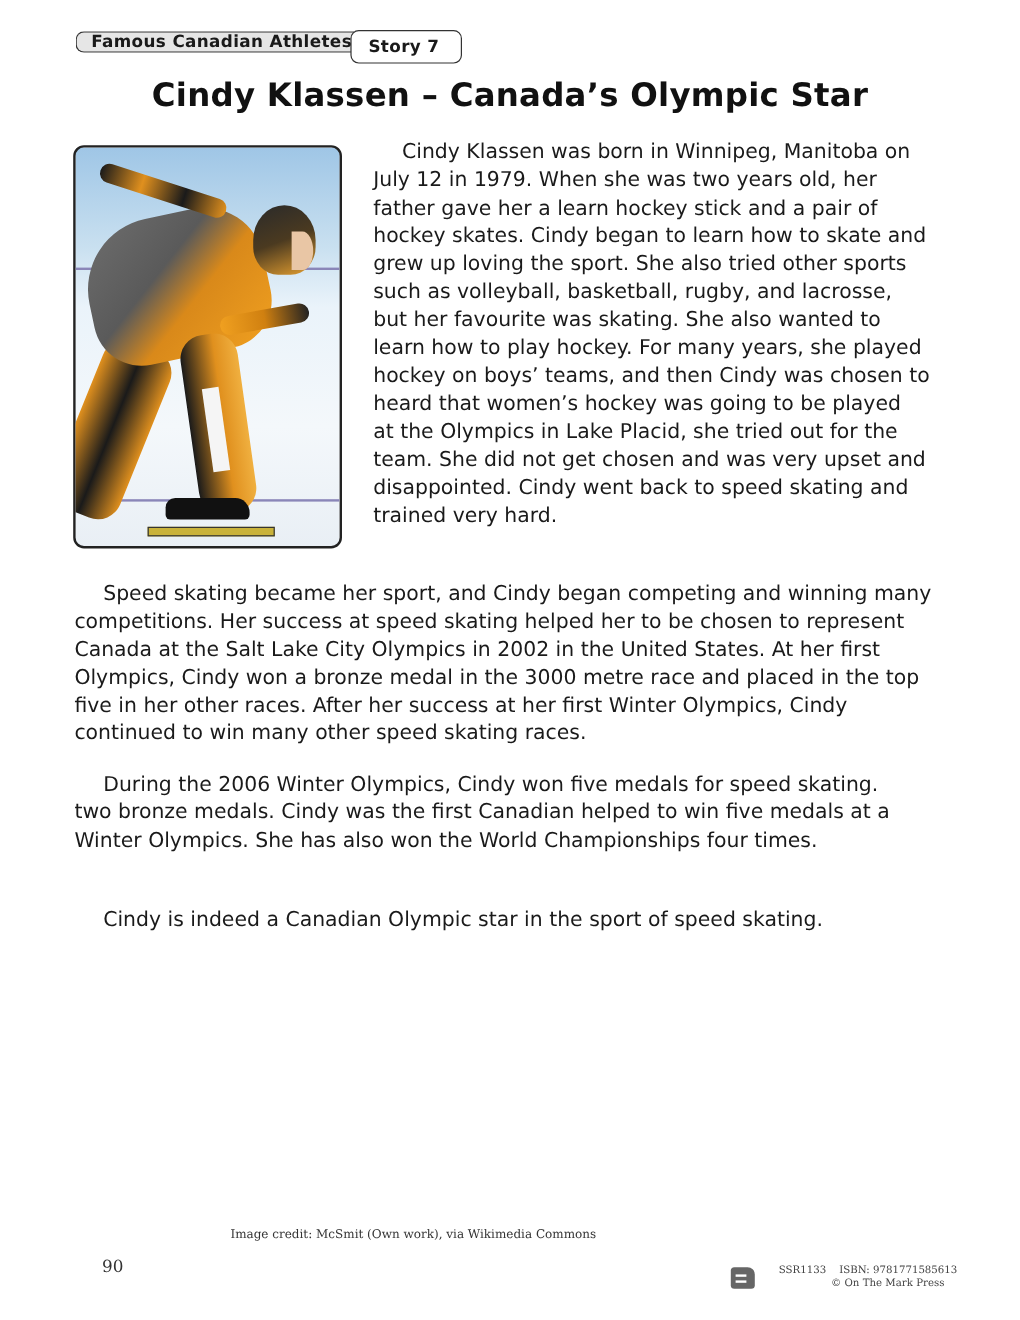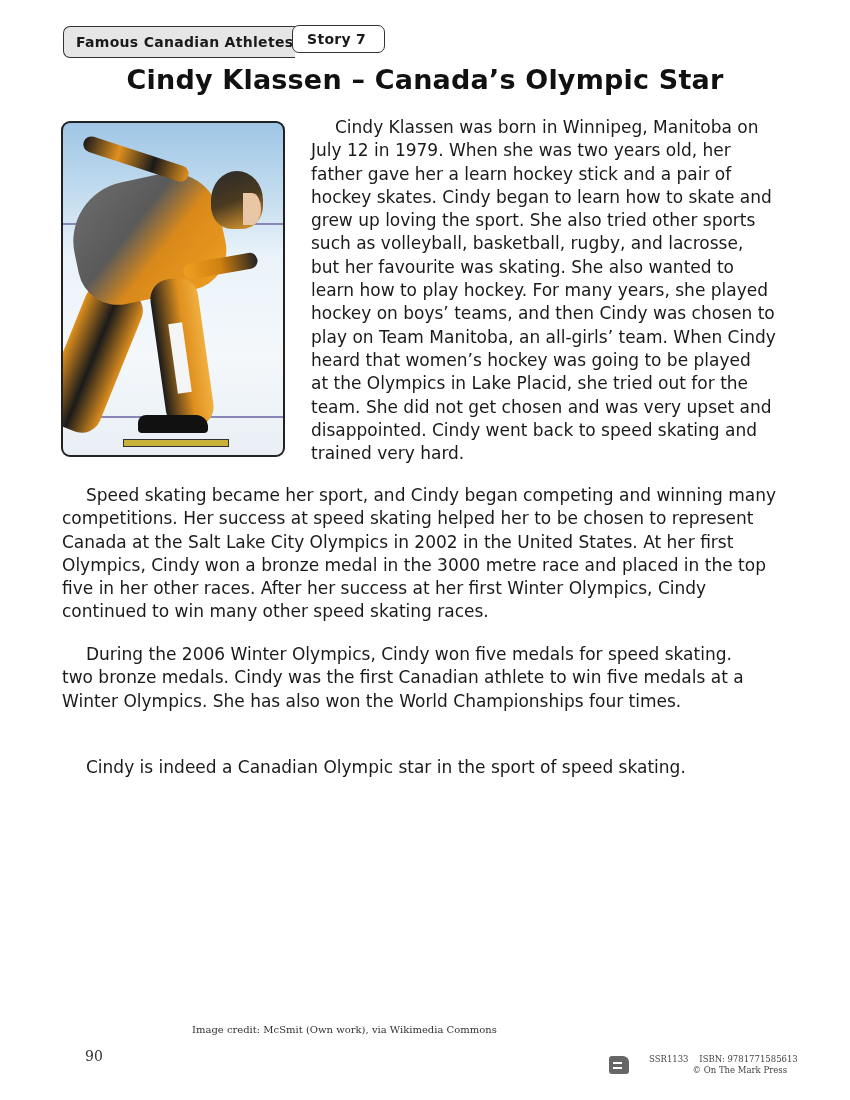--- a/index.html
+++ b/index.html
@@ -1,19 +1,19 @@
 <!DOCTYPE html>
 <html><head>
   <meta charset="utf-8">
   <style>
     html, body { margin: 0; padding: 0; background: #ffffff; }
     body { width: 850px; height: 1100px; position: relative; overflow: hidden; font-family: "DejaVu Sans", sans-serif; color: #1a1a1a; }
 
     .header-tabs { position: absolute; left: 63px; top: 26px; height: 28px; display: flex; }
-    .tab-series { background: #e6e6e6; border: 1.5px solid #333; border-radius: 7px 0 0 7px; height: 32px; width: 232px; display: flex; align-items: center; padding-left: 12px; box-sizing: border-box; font-size: 14px; font-weight: bold; letter-spacing: 0.3px; border-right: none; }
+    .tab-series { background: #e6e6e6; border: 1.5px solid #333; border-radius: 7px 0 0 7px; height: 18px; width: 232px; display: flex; align-items: center; padding-left: 12px; box-sizing: border-box; font-size: 14px; font-weight: bold; letter-spacing: 0.3px; border-right: none; }
     .tab-story { background: #ffffff; border: 1.5px solid #333; border-radius: 7px 7px 7px 7px; height: 28px; margin-top: -1px; width: 93px; display: flex; align-items: center; padding-left: 14px; box-sizing: border-box; font-size: 14px; font-weight: bold; letter-spacing: 0.3px; margin-left: -3px; }
 
     .title { position: absolute; left: 0; width: 850px; top: 64px; text-align: center; font-size: 27px; font-weight: bold; color: #111; letter-spacing: 0.2px; }
 
     .photo { position: absolute; left: 61px; top: 121px; width: 224px; height: 336px; border: 2px solid #222; border-radius: 9px; overflow: hidden; box-sizing: border-box;
       background: linear-gradient(180deg, #9fc6e6 0%, #c9e0f0 25%, #eaf3fa 40%, #f4f8fb 70%, #e9eff5 100%); }
     .photo .rink-line { position: absolute; left: 0; width: 100%; height: 2px; background: #8a86b8; }
     .photo .body { position: absolute; left: 10px; top: 55px; width: 150px; height: 120px; border-radius: 60px 50px 40px 40px; background: linear-gradient(140deg, #6e6e6e 0%, #5a5a5a 40%, #d9891a 60%, #f0a020 100%); transform: rotate(-12deg); }
     .photo .arm { position: absolute; left: 18px; top: 28px; width: 110px; height: 16px; background: linear-gradient(90deg, #1a1a1a, #e0901e, #1a1a1a, #e0901e); border-radius: 8px; transform: rotate(18deg); }
     .photo .head { position: absolute; left: 148px; top: 48px; width: 52px; height: 58px; border-radius: 50% 50% 40% 40%; background: linear-gradient(160deg, #2a2a2a 0%, #4b3a20 50%, #e6a030 100%); }
@@ -67,38 +67,37 @@
 <div class="p1" id="p1">
     <span class="p-line"><span class="indent"></span>Cindy Klassen was born in Winnipeg, Manitoba on</span>
     <span class="p-line">July 12 in 1979. When she was two years old, her</span>
     <span class="p-line">father gave her a learn hockey stick and a pair of</span>
     <span class="p-line">hockey skates. Cindy began to learn how to skate and</span>
     <span class="p-line">grew up loving the sport. She also tried other sports</span>
     <span class="p-line">such as volleyball, basketball, rugby, and lacrosse,</span>
     <span class="p-line">but her favourite was skating. She also wanted to</span>
     <span class="p-line">learn how to play hockey. For many years, she played</span>
     <span class="p-line">hockey on boys’ teams, and then Cindy was chosen to</span>
-    <span class="p-line">play on Team Manitoba, an all-girls’ team. When Cindy</span>
     <span class="p-line">heard that women’s hockey was going to be played</span>
     <span class="p-line">at the Olympics in Lake Placid, she tried out for the</span>
     <span class="p-line">team. She did not get chosen and was very upset and</span>
     <span class="p-line">disappointed. Cindy went back to speed skating and</span>
     <span class="p-line">trained very hard.</span>
   </div>
 <div class="p p2" id="p2">
     <span class="p-line"><span class="indent"></span>Speed skating became her sport, and Cindy began competing and winning many</span>
     <span class="p-line">competitions. Her success at speed skating helped her to be chosen to represent</span>
     <span class="p-line">Canada at the Salt Lake City Olympics in 2002 in the United States. At her first</span>
     <span class="p-line">Olympics, Cindy won a bronze medal in the 3000 metre race and placed in the top</span>
     <span class="p-line">five in her other races. After her success at her first Winter Olympics, Cindy</span>
     <span class="p-line">continued to win many other speed skating races.</span>
   </div>
 <div class="p p3" id="p3">
     <span class="p-line"><span class="indent"></span>During the 2006 Winter Olympics, Cindy won five medals for speed skating.</span>
-    <span class="p-line">two bronze medals. Cindy was the first Canadian athlete to win five medals at a</span>
+    <span class="p-line">two bronze medals. Cindy was the first Canadian helped to win five medals at a</span>
     <span class="p-line">Winter Olympics. She has also won the World Championships four times.</span>
   </div>
 <div class="p p4" id="p4">
     <span class="p-line"><span class="indent"></span>Cindy is indeed a Canadian Olympic star in the sport of speed skating.</span>
   </div>
 
 <div class="footer-page">90</div>
 <div class="footer-credit">Image credit: McSmit (Own work), via Wikimedia Commons</div>
 <div class="footer-logo"></div>
 <div class="footer-codes">

